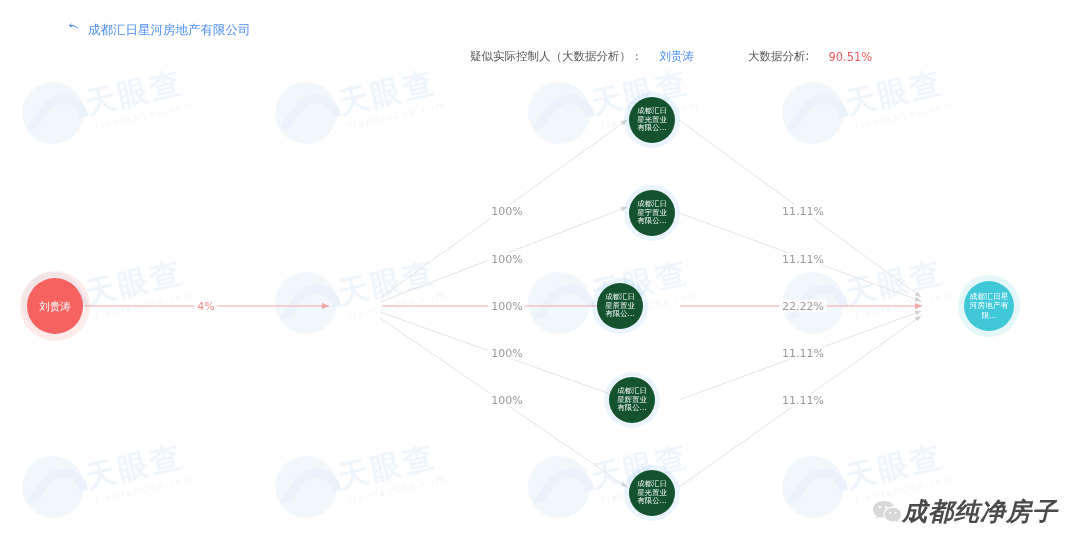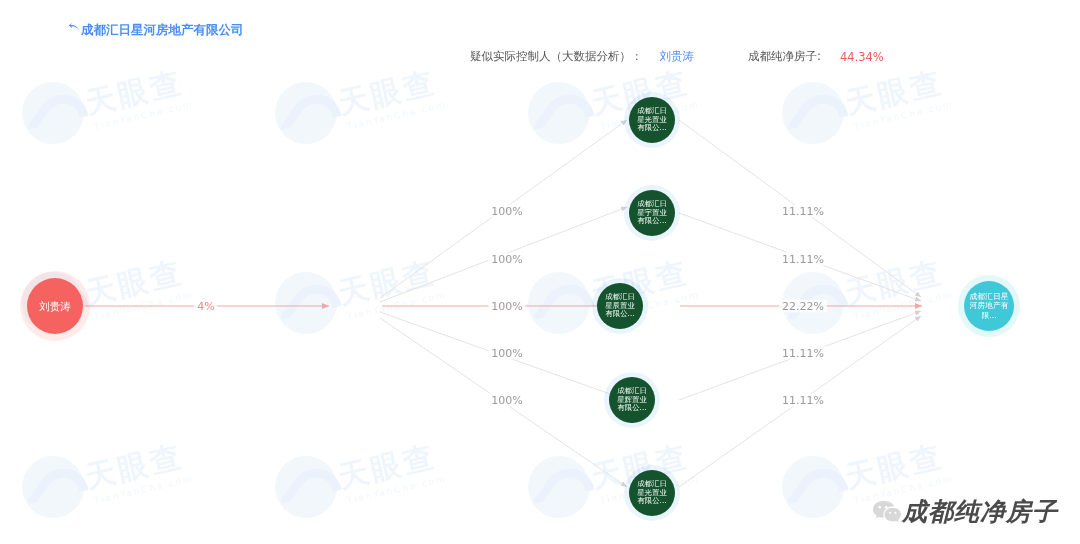--- a/index.html
+++ b/index.html
@@ -31,21 +31,21 @@
   }
   .wm .wm-en{
     position:absolute;left:72px;top:44px;
     font-size:9px;color:#e6f0fa;letter-spacing:2px;white-space:nowrap;
     transform:rotate(-13deg);transform-origin:left center;
   }
 
   
   .hdr-back{
     position:absolute;left:68px;top:22px;z-index:6;
-    display:flex;cursor:pointer;font-weight:bold;
+    display:flex;gap:7px;cursor:pointer;
   }
   .hdr-back .arrow{
     width:13px;height:13px;position:relative;flex:0 0 auto;
   }
   .hdr-back .arrow svg{display:block;}
   .hdr-back .txt{font-size:12.5px;color:#4b8df8;white-space:nowrap;}
 
   .hdr-info{
     position:absolute;left:470px;top:49px;z-index:6;
     font-size:11.5px;color:#666;white-space:nowrap;
@@ -181,22 +181,22 @@
         <path d="M12.5 9.5 C10 4.2 6.2 3.0 2.6 3.3 L5.2 0.9 L0.8 3.6 L4.4 6.6 L3.6 4.6 C7.2 4.4 10.4 6.0 12.5 9.5 Z" fill="#4b8df8"></path>
       </svg>
     </span>
     <span class="txt">成都汇日星河房地产有限公司</span>
   </div>
 
   <div class="hdr-info">
     <span class="lbl">疑似实际控制人（大数据分析）：</span>
     <span class="person">刘贵涛</span>
     <span class="gap"></span>
-    <span class="ratio-lbl">成都纯净房子:</span>
-    <span class="ratio-val">44.34%</span>
+    <span class="ratio-lbl">大数据分析:</span>
+    <span class="ratio-val">90.51%</span>
   </div>
 
   <svg id="graph" width="1080" height="544">
     <defs>
       <marker id="ah-grey" markerWidth="7" markerHeight="7" refX="6" refY="2.6" orient="auto">
         <path d="M0,0 L6,2.6 L0,5.2 z" fill="#d2d2d2"></path>
       </marker>
       <marker id="ah-red" markerWidth="7" markerHeight="7" refX="6" refY="2.6" orient="auto">
         <path d="M0,0 L6,2.6 L0,5.2 z" fill="#f3a6a6"></path>
       </marker>

